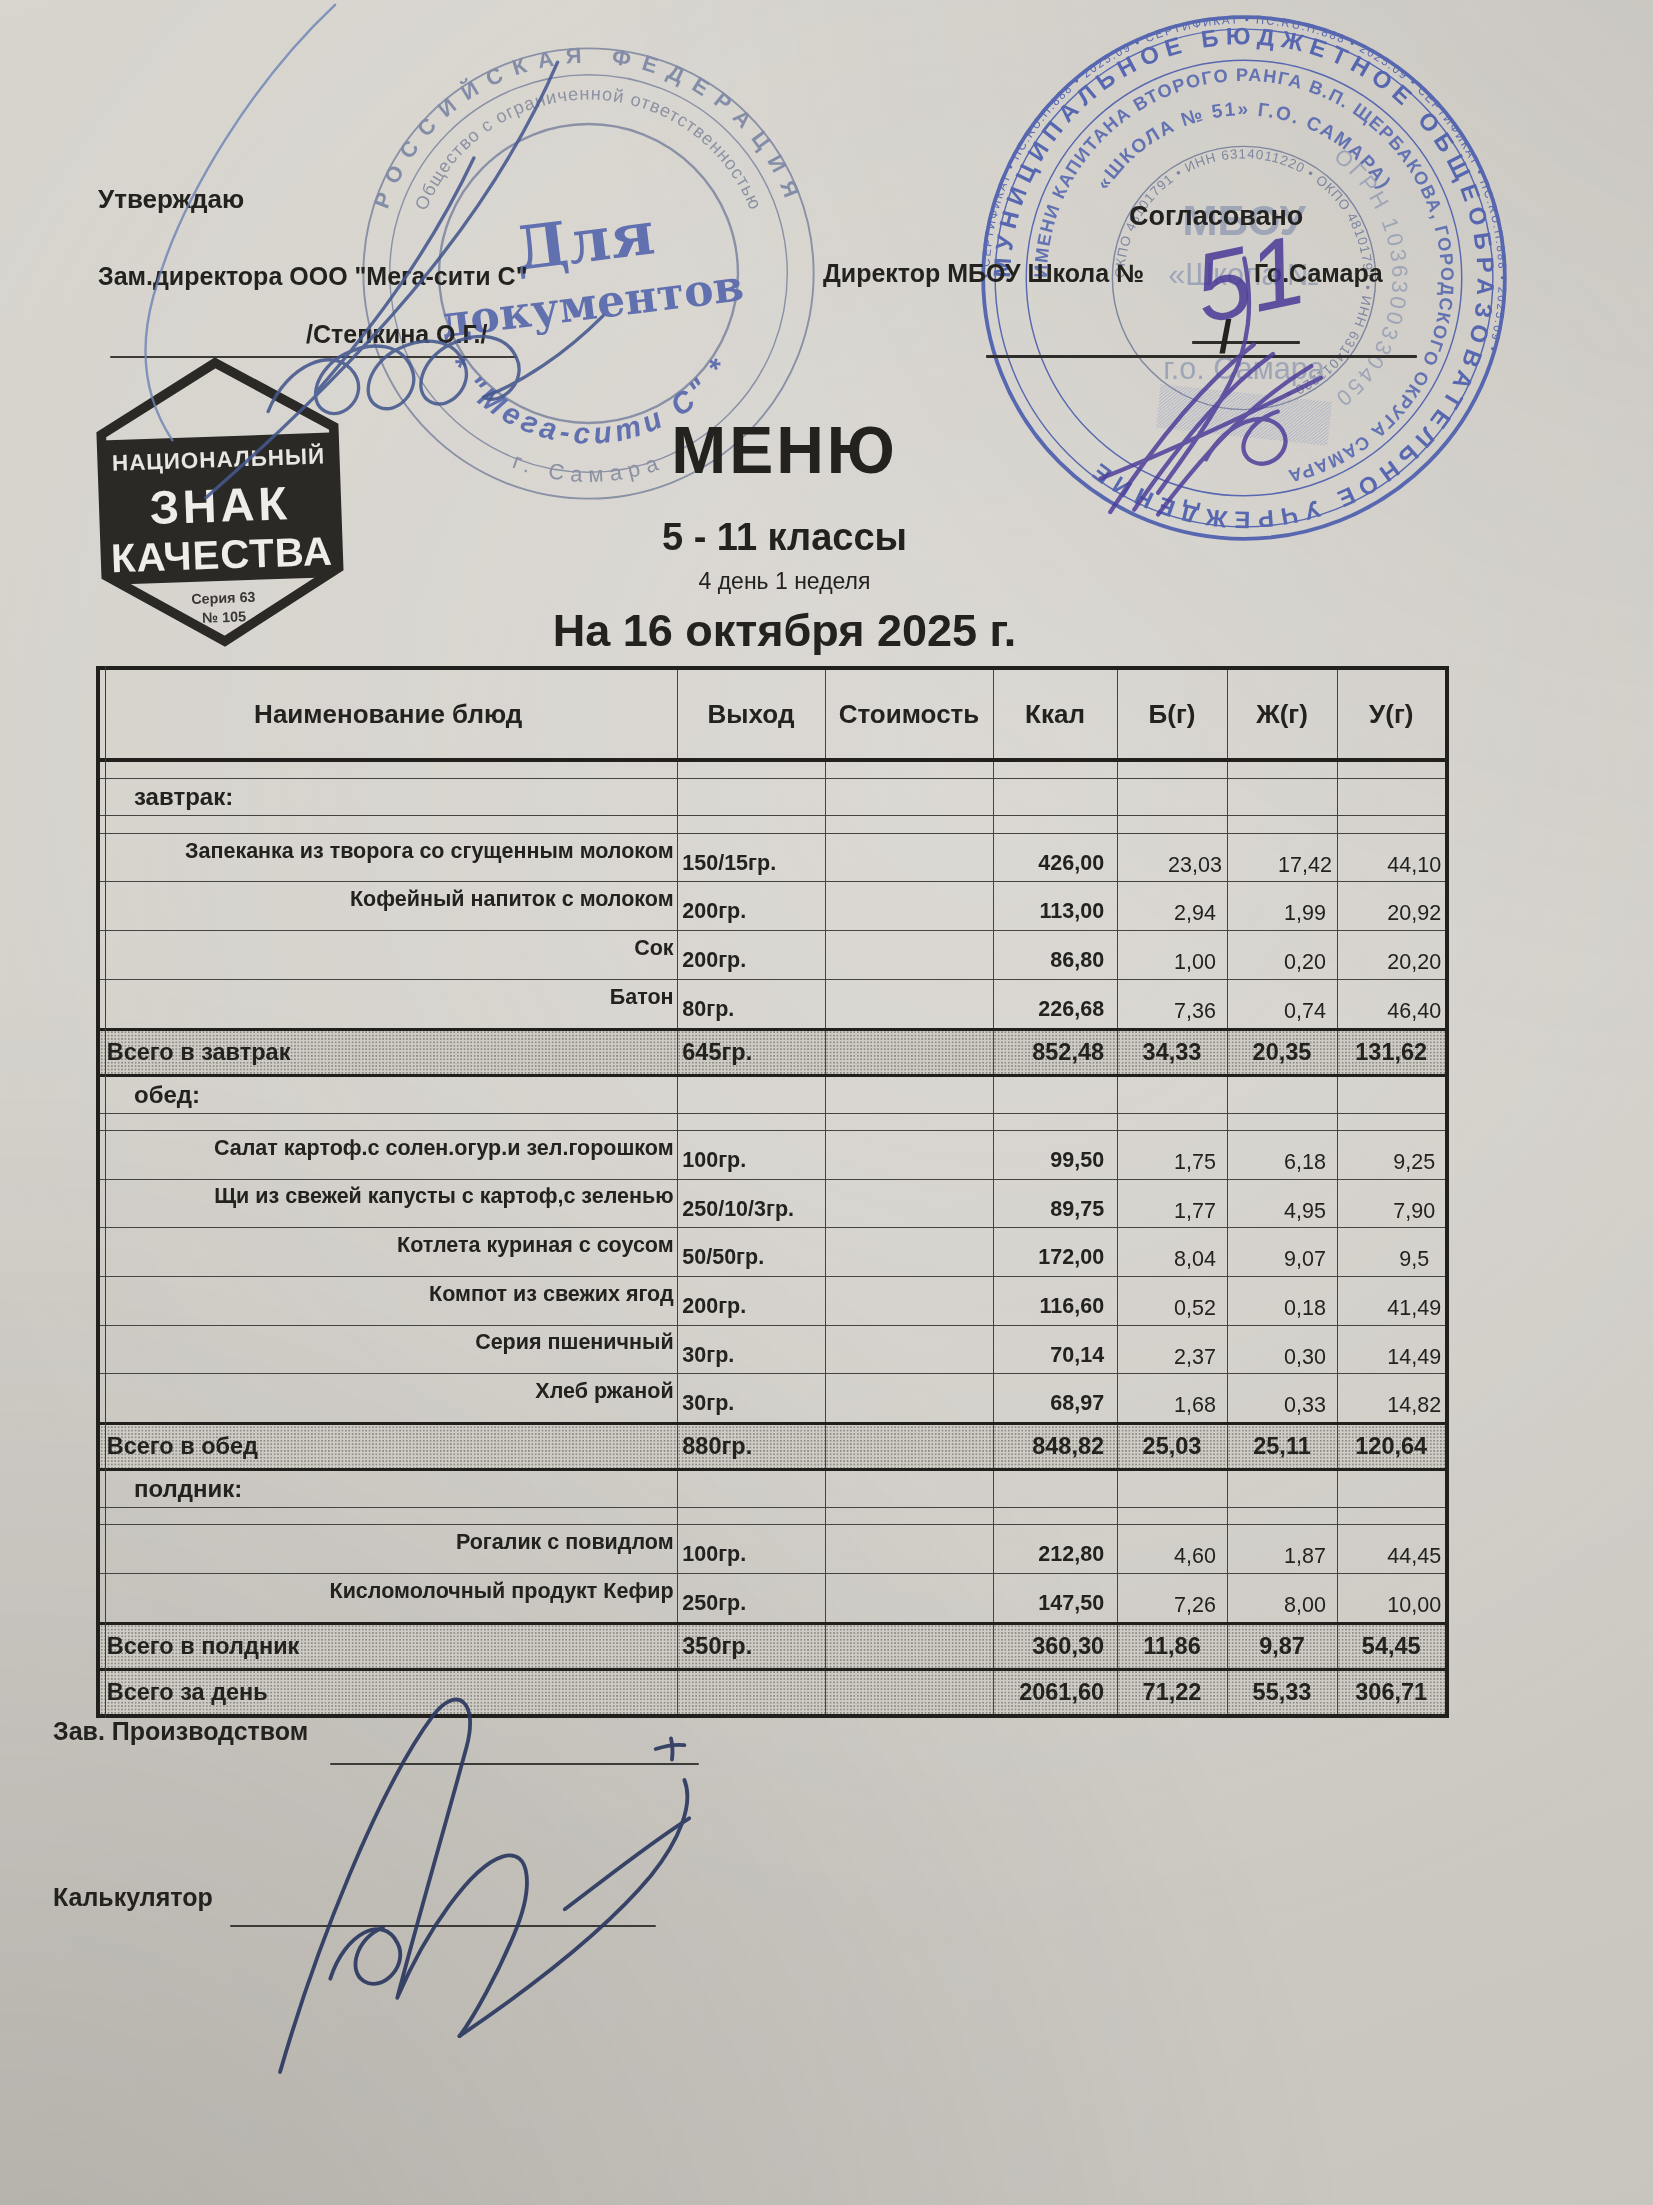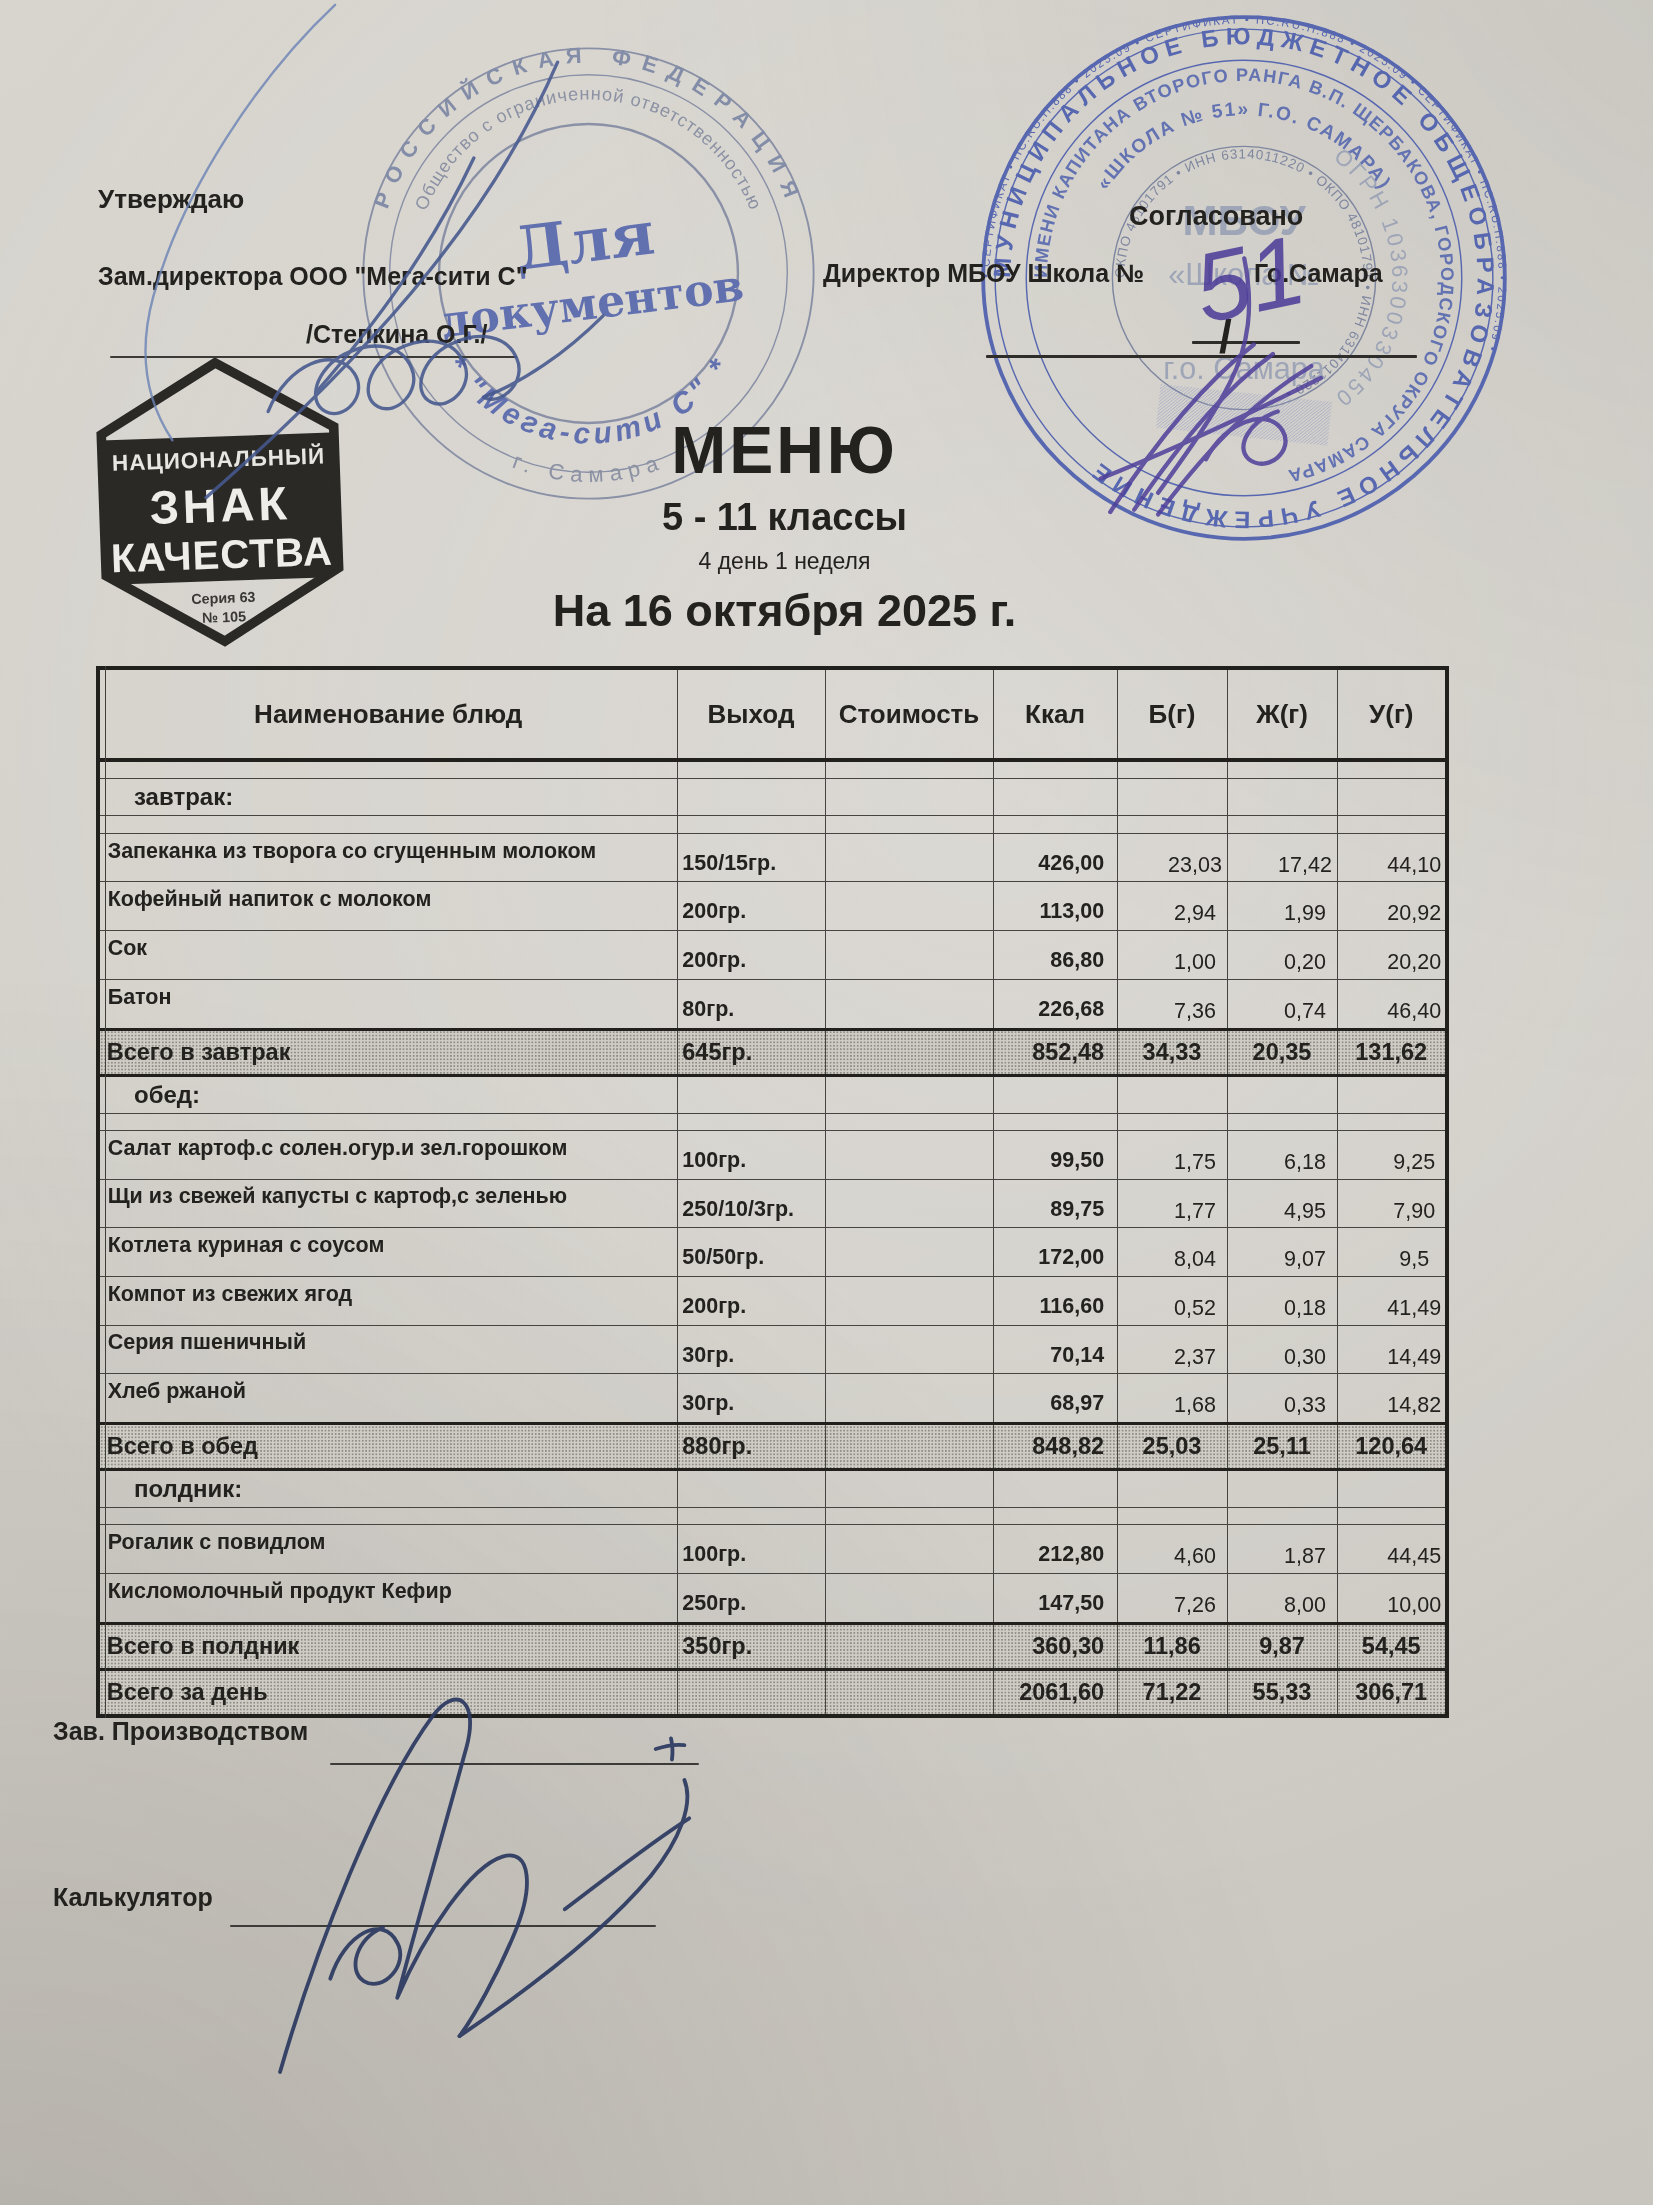--- a/index.html
+++ b/index.html
@@ -24,37 +24,37 @@
   .agree-label{left:1129px;top:201px;font-size:27px;}
   .agree-role{left:823px;top:259px;font-size:25px;white-space:nowrap;}
   .agree-gap{display:inline-block;width:110px;}
   .agree-num-line{left:1192px;top:341px;width:108px;height:2.9px;background:#2e2d2a;}
   .agree-sig-line{left:986px;top:355px;width:431px;height:2.9px;background:#2e2d2a;}
   .agree-slash{left:1219px;top:310px;font-size:46px;font-weight:bold;z-index:21;}
 
   
   .title-wrap{left:543px;top:412px;width:483px;text-align:center;}
   .menu-title{font-size:66px;font-weight:bold;letter-spacing:2.9px;}
-  .menu-subtitle{margin-top:8px;font-size:38px;font-weight:bold;}
+  .menu-subtitle{margin-top:28px;font-size:38px;font-weight:bold;}
   .menu-cycle{margin-top:8.6px;font-size:23px;}
   .menu-date{margin-top:10.5px;font-size:45px;font-weight:bold;white-space:nowrap;}
 
   
   .table-wrap{position:absolute;left:96px;top:666px;z-index:20;}
   .table-wrap::after{content:'';position:absolute;left:8.6px;top:0;bottom:0;width:1.4px;background:#3e3d3a;}
   table.menu{border-collapse:collapse;table-layout:fixed;width:1350px;border:4.8px solid #21201d;}
   table.menu th,table.menu td{border:1.4px solid #454441;overflow:hidden;}
   table.menu thead th{height:86px;font-size:26px;font-weight:bold;text-align:center;vertical-align:middle;border-bottom:4.3px solid #21201d;}
   thead th.h2{font-size:22.5px;}
   thead th.h4,thead th.h5,thead th.h6{font-size:24px;}
   tr.row-spacer td{height:14.4px;}
   tr.row-section td{height:34px;font-size:24px;font-weight:bold;vertical-align:middle;}
   tr.row-section td.c0{padding-left:34px;}
   tr.row-dish td{height:42px;font-size:21.5px;}
-  tr.row-dish td.c0{font-weight:bold;text-align:left;vertical-align:top;padding:4.8px 2.9px 0 7.7px;white-space:nowrap;}
+  tr.row-dish td.c0{font-weight:bold;text-align:right;vertical-align:top;padding:4.8px 2.9px 0 7.7px;white-space:nowrap;}
   tr.row-dish td.c1{font-weight:bold;text-align:left;vertical-align:bottom;padding:0 0 5.7px 4.8px;}
   tr.row-dish td.c3{font-weight:bold;text-align:right;vertical-align:bottom;padding:0 12.4px 5.7px 0;}
   tr.row-dish td.c4,tr.row-dish td.c5,tr.row-dish td.c6{text-align:center;vertical-align:bottom;padding-bottom:3.8px;padding-left:47px;}
   tr.row-total td,tr.row-grand td{
     height:41px;font-size:23.5px;font-weight:bold;vertical-align:middle;
     border-top:3.4px solid #21201d;border-bottom:3.4px solid #21201d;
     background-color:#cfccc5;
     background-image:radial-gradient(circle,#8f8c85 0.6px,transparent 0.7px);
     background-size:3.4px 3.4px;
   }

